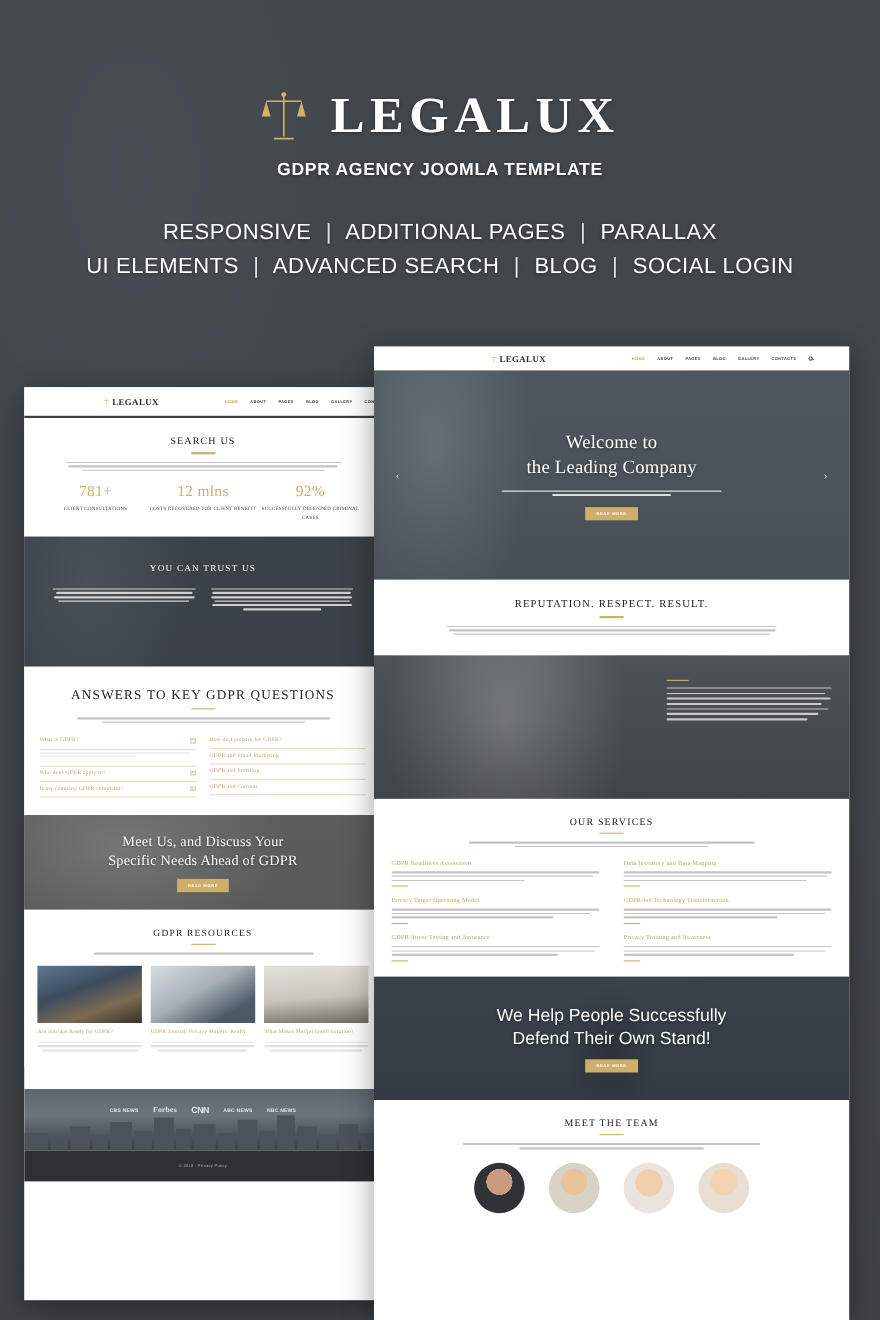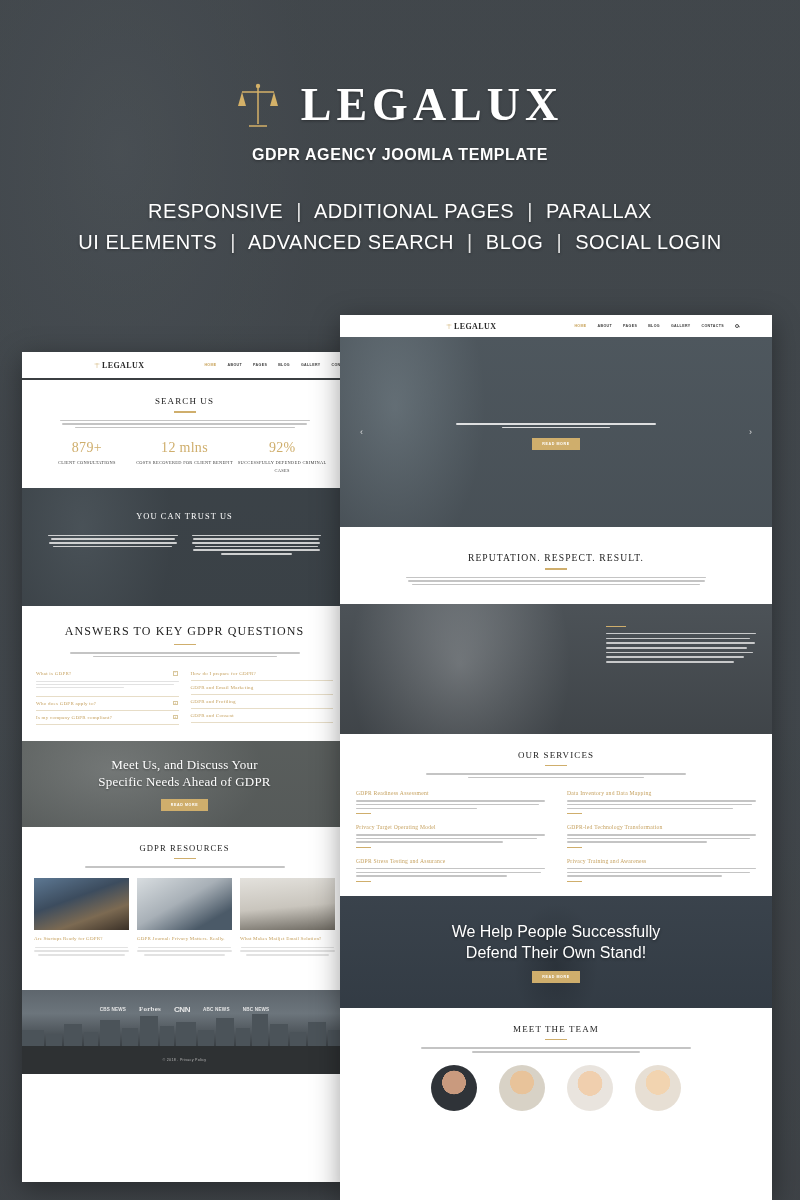--- a/index.html
+++ b/index.html
@@ -231,21 +231,21 @@
   .rhero-sub{ margin-top:7px; width:200px; }
   .rhero-sub .ln{ background:#f2f2f2; opacity:.88; height:1.6px; }
   .arrow{
     position:absolute; top:50%; transform:translateY(-50%);
     color:#e9e9e9; font-size:9px; opacity:.9;
   }
   .arrow.l{ left:20px; } .arrow.r{ right:20px; }
 
   
   .rep{ padding:17px 14px 16px; }
-  .rep .sec-title{ font-size:9.6px;margin-top:8px; }
+  .rep .sec-title{ font-size:9.6px; }
 
   
   .suit{
     height:130px; position:relative; overflow:hidden; display:flex;
     background:
       linear-gradient(180deg, rgba(44,47,50,.50), rgba(40,43,46,.66)),
       radial-gradient(ellipse 110px 150px at 120px 60px, #cfd6db, #6d767d),
       linear-gradient(90deg,#4a5054 0%,#8e979e 30%,#39404a 55%,#6e777e 80%,#3c4347 100%);
   }
   .suit-text{ position:absolute; right:16px; top:22px; width:150px; }
@@ -360,21 +360,21 @@
   <div class="sec sec-white about">
     <div class="sec-title">SEARCH US</div>
     <div class="sec-rule"></div>
     <div class="sec-desc" style="width:250px">
       <div class="ln" style="width:100%"></div>
         <div class="ln" style="width:98%"></div>
         <div class="ln" style="width:88%"></div>
     </div>
     <div class="stats">
       <div class="stat">
-        <div class="num">879+</div>
+        <div class="num">781+</div>
         <div class="lbl">CLIENT CONSULTATIONS</div>
       </div>
       <div class="stat">
         <div class="num">12 mlns</div>
         <div class="lbl">COSTS RECOVERED FOR CLIENT BENEFIT</div>
       </div>
       <div class="stat">
         <div class="num">92%</div>
         <div class="lbl">SUCCESSFULLY DEFENDED CRIMINAL CASES</div>
       </div>
@@ -544,20 +544,24 @@
       <span>BLOG</span>
       <span>GALLERY</span>
       <span>CONTACTS</span>
       <i class="nav-search"></i>
     </div>
   </div>
 
   <div class="rhero">
     <span class="arrow l">‹</span>
     <span class="arrow r">›</span>
+    <div class="rhero-h">
+      <div>Welcome to</div>
+      <div>the Leading Company</div>
+    </div>
     <div class="rhero-sub">
       <div class="ln" style="width:100%"></div>
         <div class="ln" style="width:54%;margin:2px auto"></div>
     </div>
     <div class="btn-gold">READ MORE</div>
   </div>
 
   <div class="sec sec-white rep">
     <div class="sec-title">REPUTATION. RESPECT. RESULT.</div>
     <div class="sec-rule"></div>

